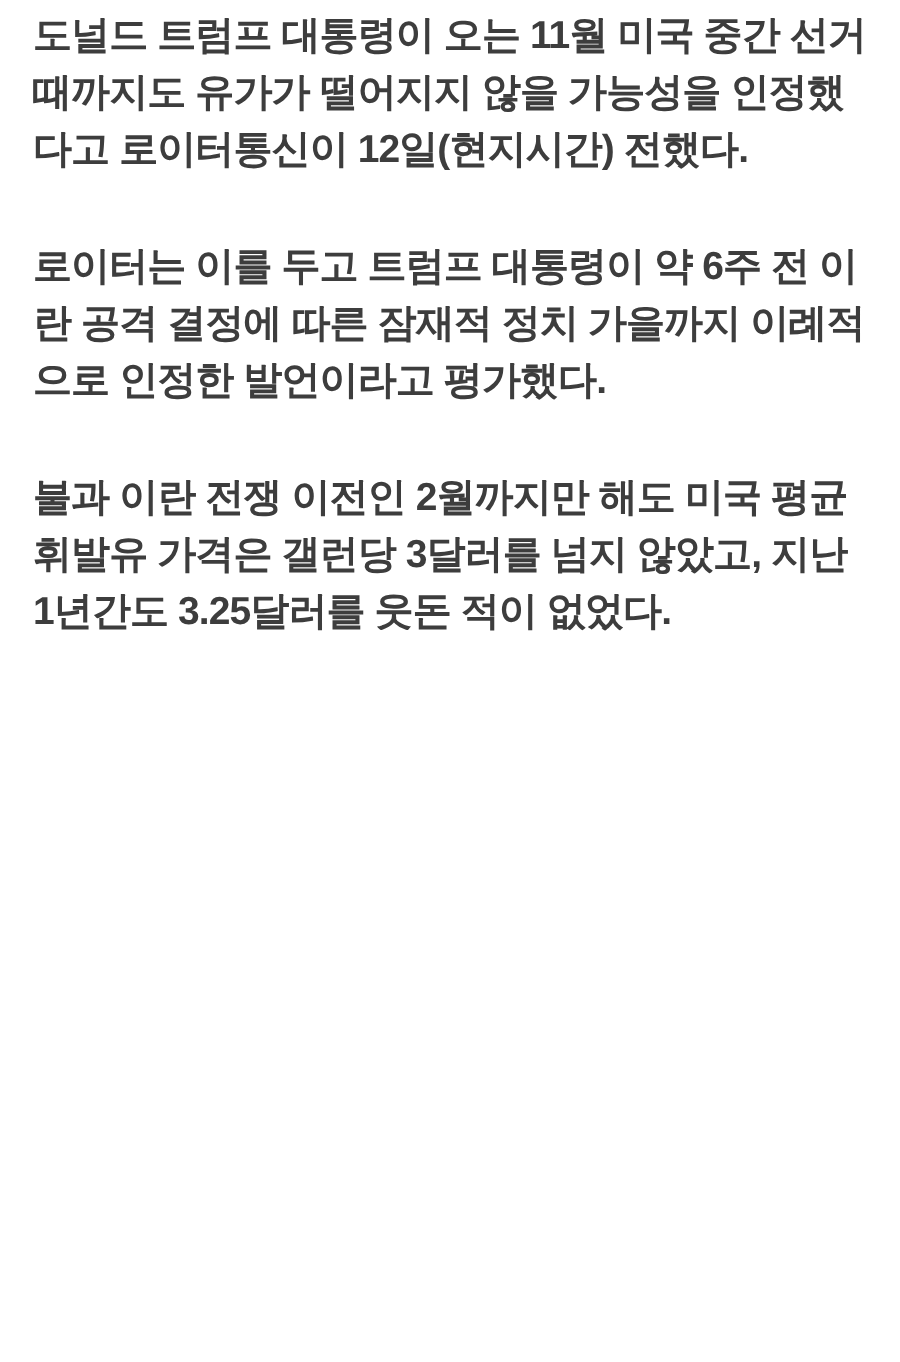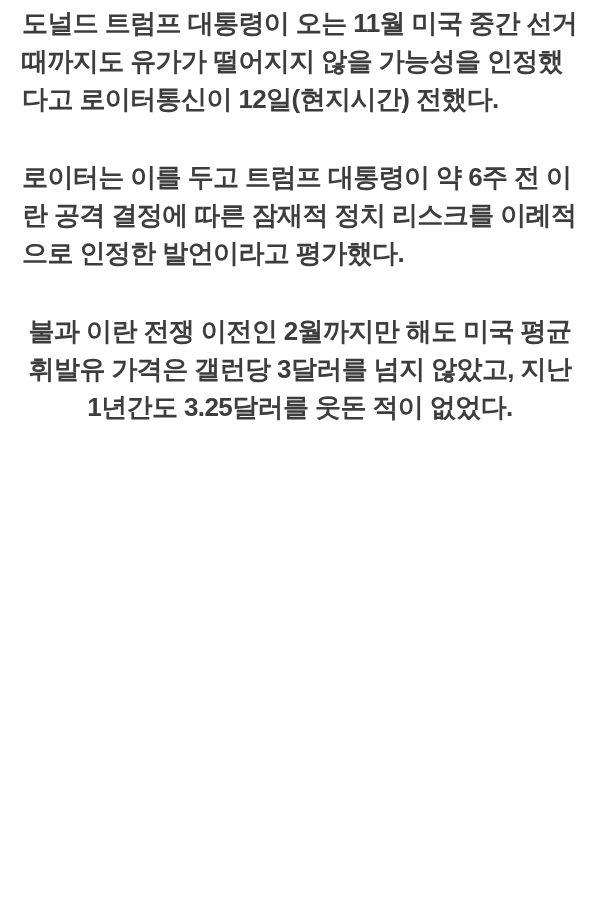--- a/index.html
+++ b/index.html
@@ -21,23 +21,22 @@
     letter-spacing: -0.6px;
     word-break: normal;
     overflow-wrap: break-word;
   }
   .article-body p {
     margin: 0 0 40px 0;
     font-weight: bold;
   }
   .article-body p:last-child {
     margin-bottom: 0;
-    text-align: center;
   }
 </style>
 </head>
 <body>
 
 <div class="article-body">
   <p>도널드 트럼프 대통령이 오는 11월 미국 중간 선거 때까지도 유가가 떨어지지 않을 가능성을 인정했다고 로이터통신이 12일(현지시간) 전했다.</p>
-  <p>로이터는 이를 두고 트럼프 대통령이 약 6주 전 이란 공격 결정에 따른 잠재적 정치 리스크를 이례적으로 인정한 발언이라고 평가했다.</p>
+  <p>로이터는 이를 두고 트럼프 대통령이 약 6주 전 이란 공격 결정에 따른 잠재적 정치 가을까지 이례적으로 인정한 발언이라고 평가했다.</p>
   <p>불과 이란 전쟁 이전인 2월까지만 해도 미국 평균 휘발유 가격은 갤런당 3달러를 넘지 않았고, 지난 1년간도 3.25달러를 웃돈 적이 없었다.</p>
 </div>
 
 </body></html>

